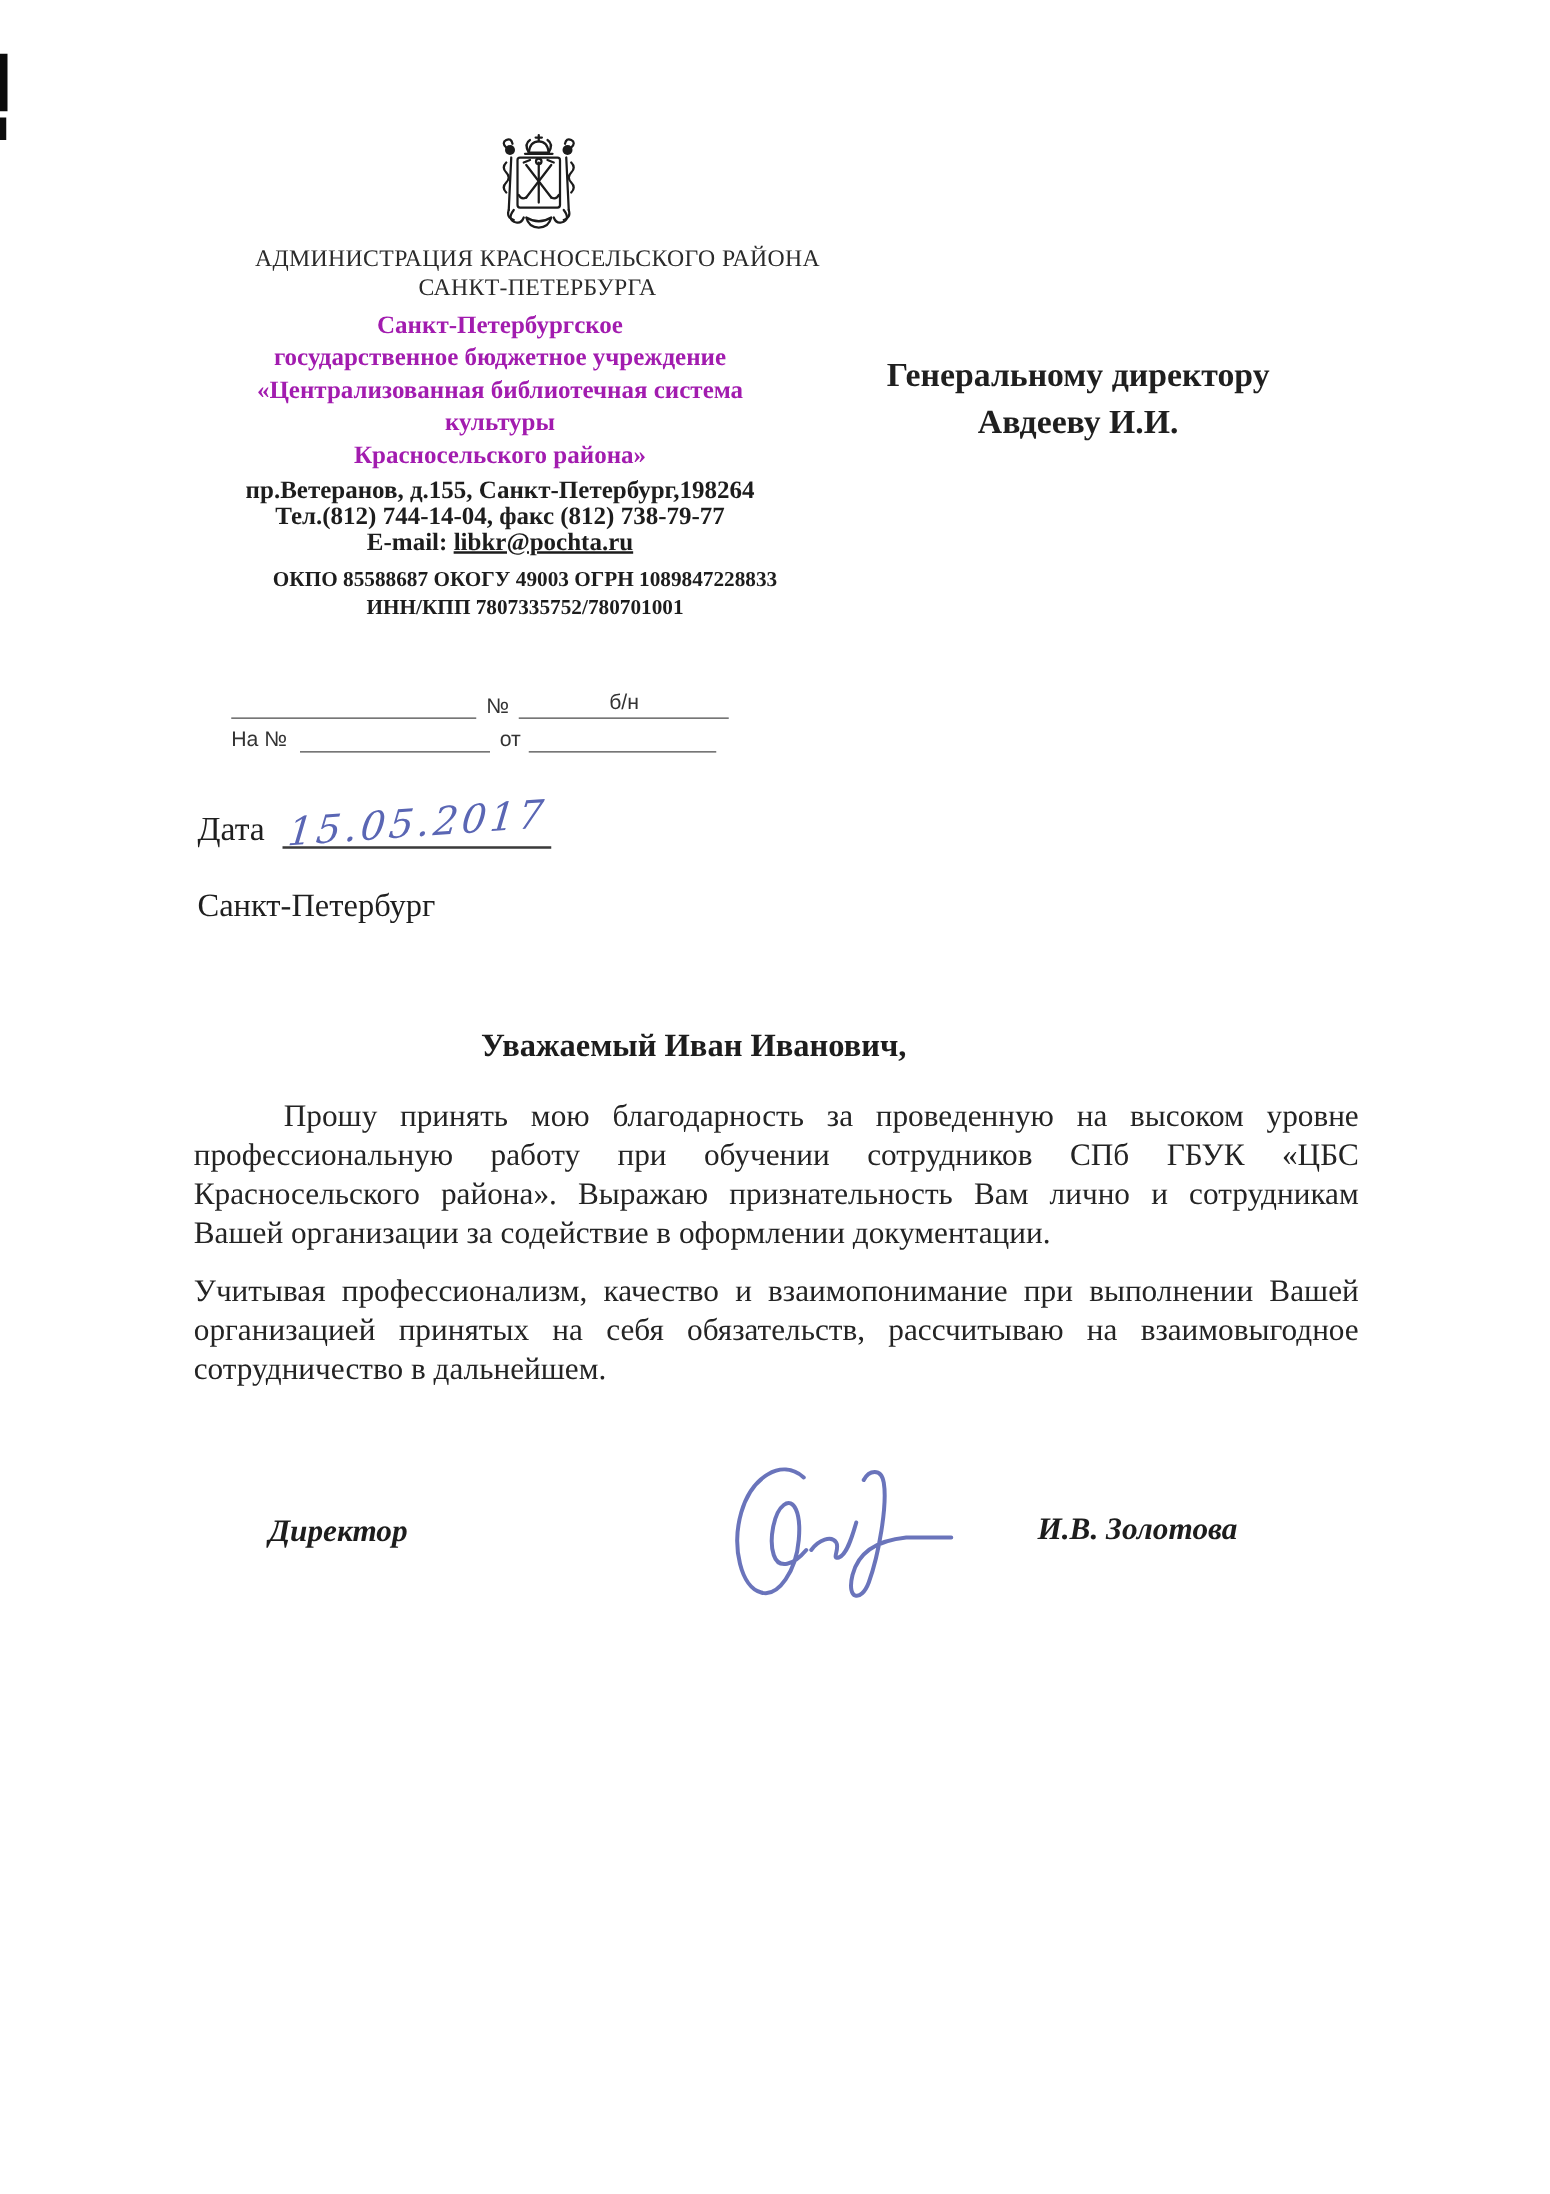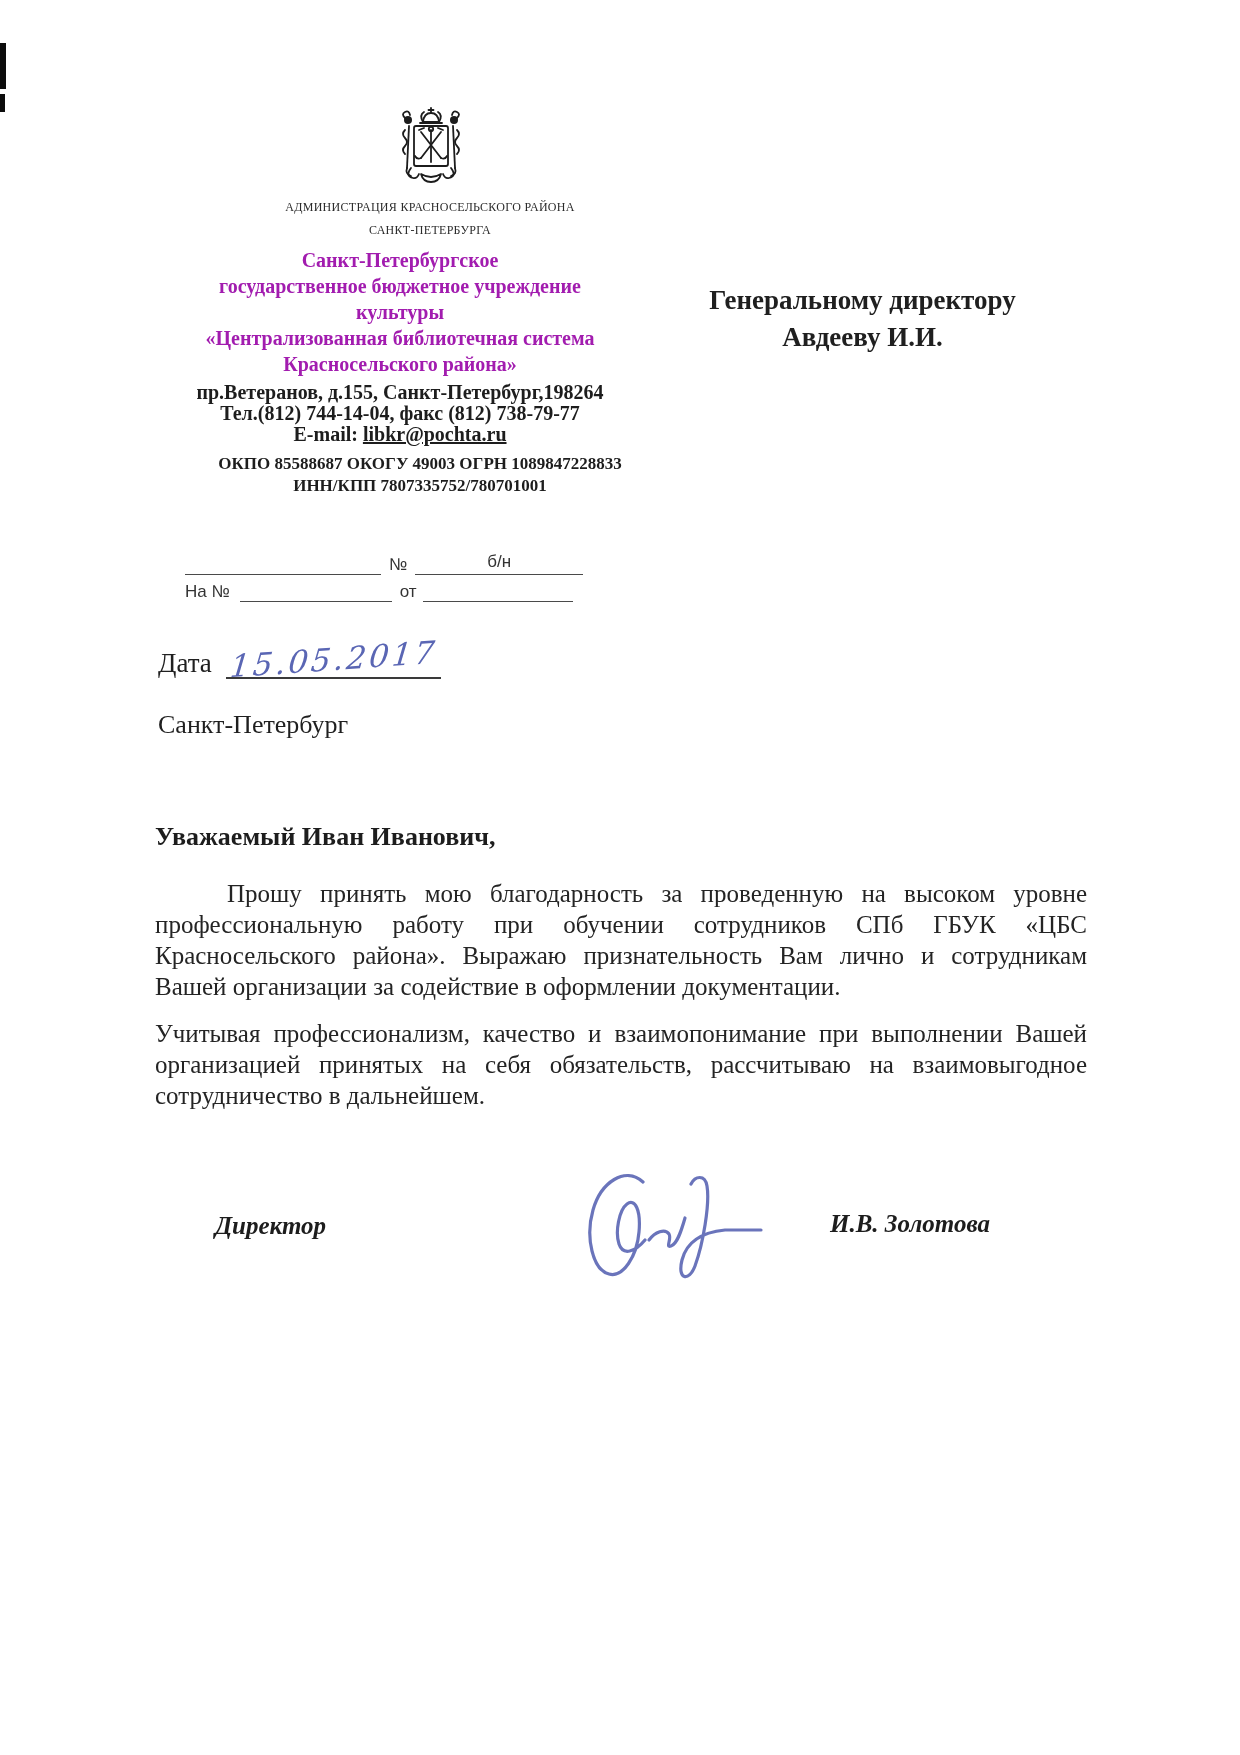--- a/index.html
+++ b/index.html
@@ -10,21 +10,21 @@
     background:#ffffff;
     font-family:"Liberation Serif", serif;
     color:#242424;
     overflow:hidden;
   }
   .abs{position:absolute;}
   .center{text-align:center;}
   
   .corner-mark{background:#0c0c0c;}
   
-  .admin-block{left:150px;top:196px;width:560px;font-size:12px;line-height:23px;letter-spacing:.3px;color:#2b2b2b;}
+  .admin-block{left:150px;top:196px;width:560px;font-size:19px;line-height:23px;letter-spacing:.3px;color:#2b2b2b;}
   .org-block{left:140px;top:247px;width:520px;font-weight:bold;font-size:20px;line-height:26px;color:#a21caf;}
   .addr-block{left:140px;top:382px;width:520px;font-weight:bold;font-size:20px;line-height:21px;color:#1d1d1d;}
   .codes-block{left:150px;top:453px;width:540px;font-weight:bold;font-size:17px;line-height:22px;color:#1d1d1d;}
   .email-u{text-decoration:underline;}
   
   .ref-rows{left:185px;top:548px;width:460px;font-family:"Liberation Sans", sans-serif;font-size:17px;color:#333;}
   .ref-row{display:flex;align-items:flex-end;height:27px;}
   .blank{display:inline-block;border-bottom:1.6px solid #4a4a4a;height:22px;}
   .blank.b1{width:196px;}
   .blank.b2{width:168px;text-align:center;}
@@ -41,21 +41,21 @@
     font-family:"DejaVu Serif", serif;
     font-style:italic;
     font-size:31px;
     color:#5a66b4;
     transform:rotate(-4deg) skewX(-10deg) translateY(-2px);
     letter-spacing:3px;
     white-space:nowrap;
   }
   .city{left:158px;top:710px;font-size:26px;color:#1f1f1f;}
   
-  .salutation{left:155px;top:822px;width:800px;text-align:left;font-weight:bold;font-size:26px;color:#1d1d1d;}
+  .salutation{left:155px;top:822px;width:800px;text-align:center;font-weight:bold;font-size:26px;color:#1d1d1d;}
   .body-text{left:155px;top:878px;width:932px;font-size:25px;line-height:31px;text-align:justify;color:#242424;}
   .body-text p{margin:0;}
   .body-text p.indent{text-indent:72px;}
   .body-text p + p{margin-top:16px;}
   
   .sig-title{left:215px;top:1212px;font-weight:bold;font-style:italic;font-size:25px;color:#1d1d1d;}
   .sig-name{left:830px;top:1210px;font-weight:bold;font-style:italic;font-size:25px;color:#1d1d1d;}
   .sig-svg{left:565px;top:1148px;}
   .emblem{left:383px;top:106px;}
 </style>
@@ -100,22 +100,22 @@
   </div>
 
   <div class="abs admin-block center">
     <div>АДМИНИСТРАЦИЯ КРАСНОСЕЛЬСКОГО РАЙОНА</div>
     <div>САНКТ-ПЕТЕРБУРГА</div>
   </div>
 
   <div class="abs org-block center">
     <div>Санкт-Петербургское</div>
     <div>государственное бюджетное учреждение</div>
+    <div>«Централизованная библиотечная система</div>
     <div>культуры</div>
-    <div>«Централизованная библиотечная система</div>
     <div>Красносельского района»</div>
   </div>
 
   <div class="abs addr-block center">
     <div>пр.Ветеранов, д.155, Санкт-Петербург,198264</div>
     <div>Тел.(812) 744-14-04, факс (812) 738-79-77</div>
     <div>
       <span>E-mail:</span>
       <span class="email-u">libkr@pochta.ru</span>
     </div>

